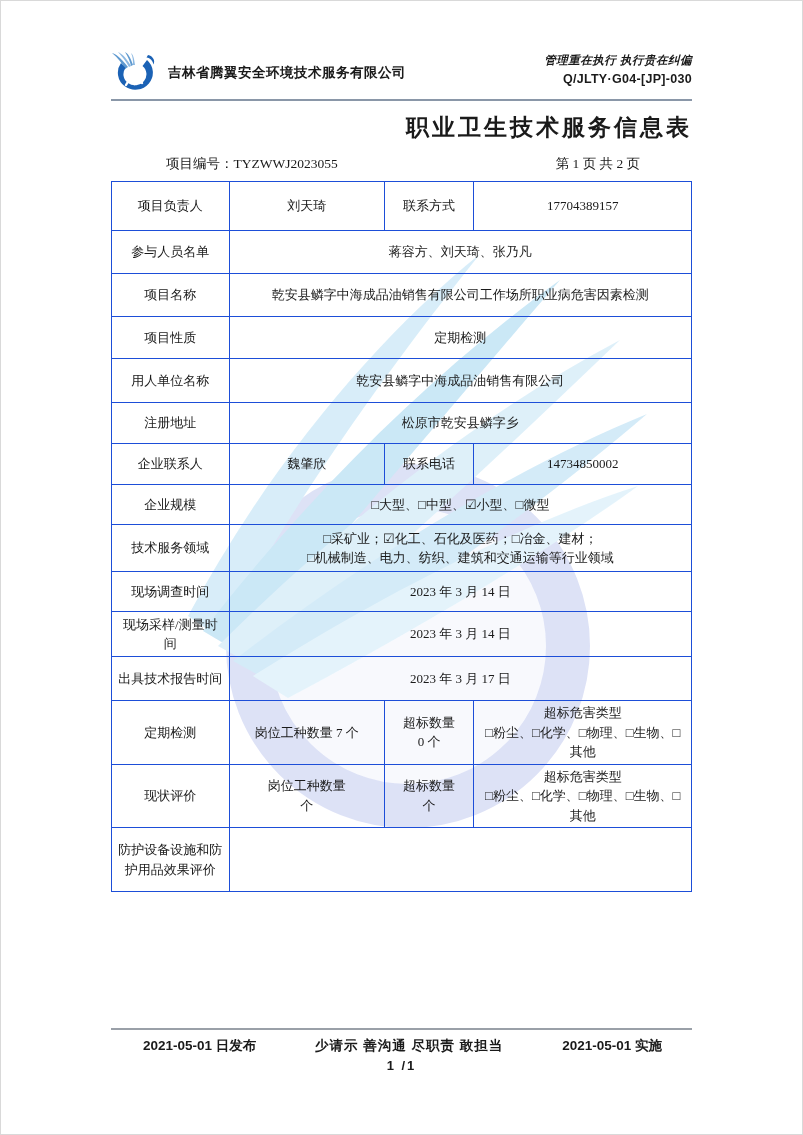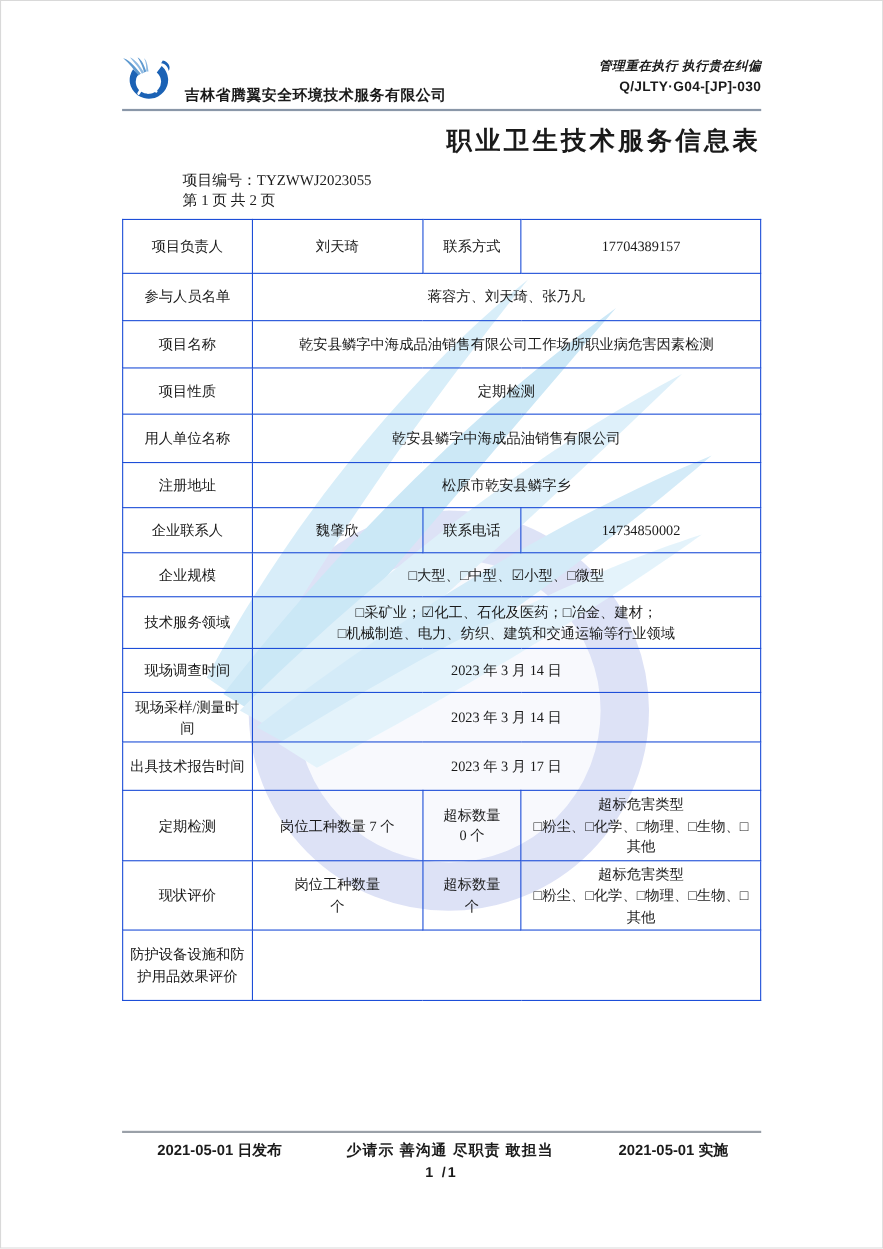--- a/index.html
+++ b/index.html
@@ -11,40 +11,40 @@
     color: #1a1a1a;
     box-shadow: inset 0 0 0 1px #d9d9d9;
   }
   .content {
     position: relative; z-index: 1;
     width: 581px; margin: 0 auto; padding-top: 50px;
   }
 
   
   .header { display: flex; justify-content: space-between; align-items: flex-start; }
-  .header-left { display: flex; align-items: flex-end; gap: 9px; padding-top: 2px; }
+  .header-left { display: flex; align-items: flex-start; gap: 9px; padding-top: 2px; }
   .logo { width: 48px; height: 44px; display: inline-block; flex: 0 0 auto; }
   .company {
     font-family: "Liberation Sans", "DejaVu Sans", sans-serif;
     font-weight: bold; font-size: 13.5px; letter-spacing: .5px; padding-top: 12px;
   }
   .header-right { text-align: right; font-family: Liberation Sans, sans-serif; font-weight: bold; padding-top: 3px; }
   .slogan { font-style: italic; font-size: 11.5px; letter-spacing: .5px; }
   .doccode { font-size: 12.5px; margin-top: 4px; letter-spacing: .3px; }
   .header-rule { border-top: 2px solid #8a97a8; margin-top: 3px; }
 
   
   .title {
     text-align: right; font-size: 23px; font-weight: bold;
     letter-spacing: 3px; margin-top: 11px;
   }
   .meta {
     display: flex; justify-content: space-between;
     padding: 0 52px 0 55px; font-size: 13.5px;
-    margin-top: 12px; margin-bottom: 8px; flex-direction: column;
+    margin-top: 12px; margin-bottom: 8px;
   }
 
   
   table.form {
     width: 100%; border-collapse: collapse; table-layout: fixed;
     font-size: 13px; background: transparent;
   }
   table.form td {
     border: 1px solid #1d4ed8; text-align: center; vertical-align: middle;
     padding: 2px 5px; line-height: 1.5; background: transparent;

